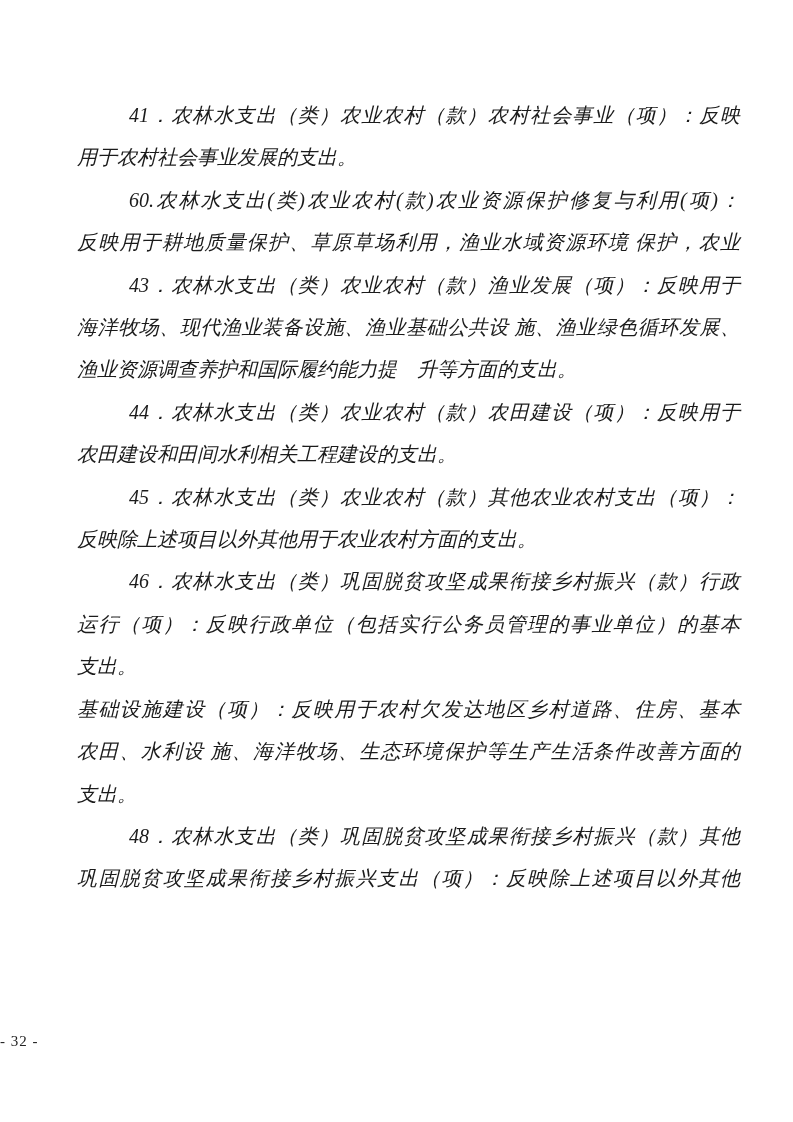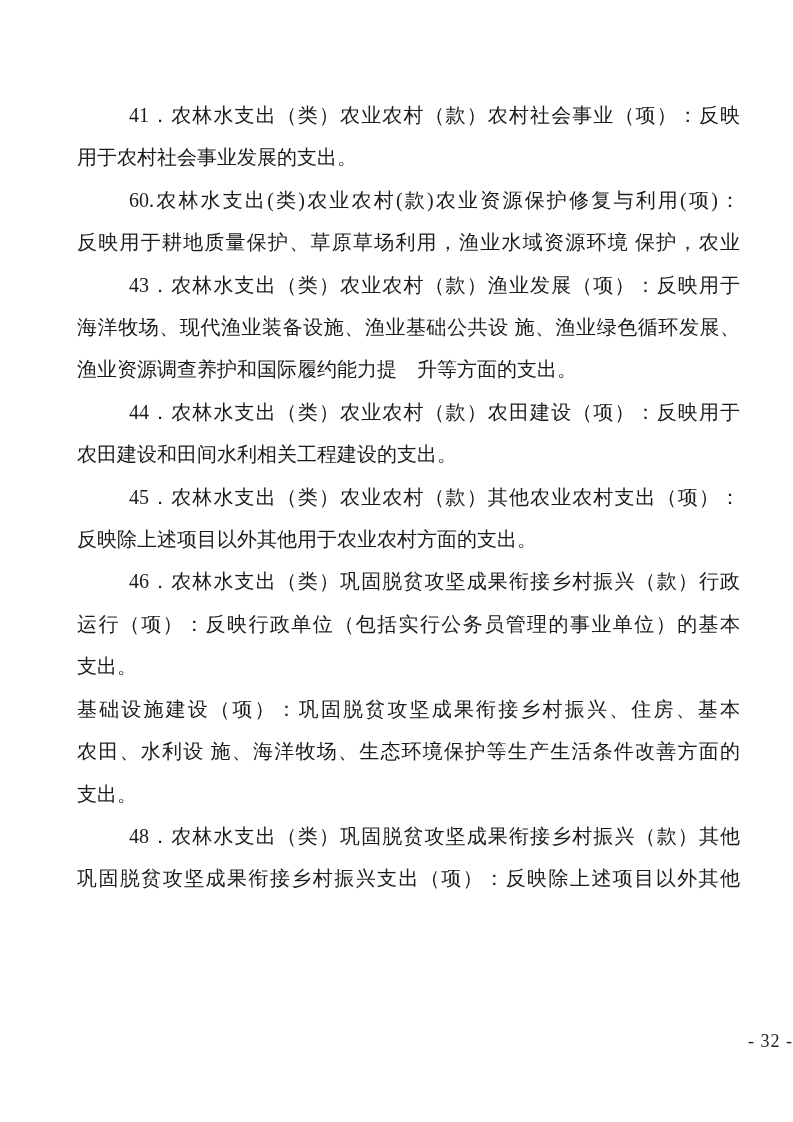--- a/index.html
+++ b/index.html
@@ -29,34 +29,35 @@
     line-height: 42.4px;
   }
   .paragraph {
     margin: 0;
     padding: 0;
   }
   .line {
     text-align: justify;
     text-align-last: justify;
     white-space: normal;
+    font-style: italic;
   }
   .line.first {
     text-indent: 52px;
   }
   .line.end {
     text-align-last: left;
   }
   .page-number {
     position: absolute;
     top: 1031px;
     left: 0;
     width: 100%;
-    text-align: right;
-    font-size: 18px;
+    text-align: left;
+    font-size: 15px;
     line-height: 20px;
     color: #222222;
     letter-spacing: 1px;
   }
 </style>
 </head>
 <body>
 
 <div class="page">
   <div class="doc-body" id="doc-body">
@@ -80,21 +81,21 @@
       <div class="paragraph">
         <div class="line first">45．农林水支出（类）农业农村（款）其他农业农村支出（项）：</div>
         <div class="line end">反映除上述项目以外其他用于农业农村方面的支出。</div>
       </div>
       <div class="paragraph">
         <div class="line first">46．农林水支出（类）巩固脱贫攻坚成果衔接乡村振兴（款）行政</div>
         <div class="line">运行（项）：反映行政单位（包括实行公务员管理的事业单位）的基本</div>
         <div class="line end">支出。</div>
       </div>
       <div class="paragraph">
-        <div class="line">基础设施建设（项）：巩固脱贫攻坚成果衔接乡村振兴、住房、基本</div>
+        <div class="line">基础设施建设（项）：反映用于农村欠发达地区乡村道路、住房、基本</div>
         <div class="line">农田、水利设 施、海洋牧场、生态环境保护等生产生活条件改善方面的</div>
         <div class="line end">支出。</div>
       </div>
       <div class="paragraph">
         <div class="line first">48．农林水支出（类）巩固脱贫攻坚成果衔接乡村振兴（款）其他</div>
         <div class="line">巩固脱贫攻坚成果衔接乡村振兴支出（项）：反映除上述项目以外其他</div>
       </div>
     </div>
   <div class="page-number">- 32 -</div>
 </div>

